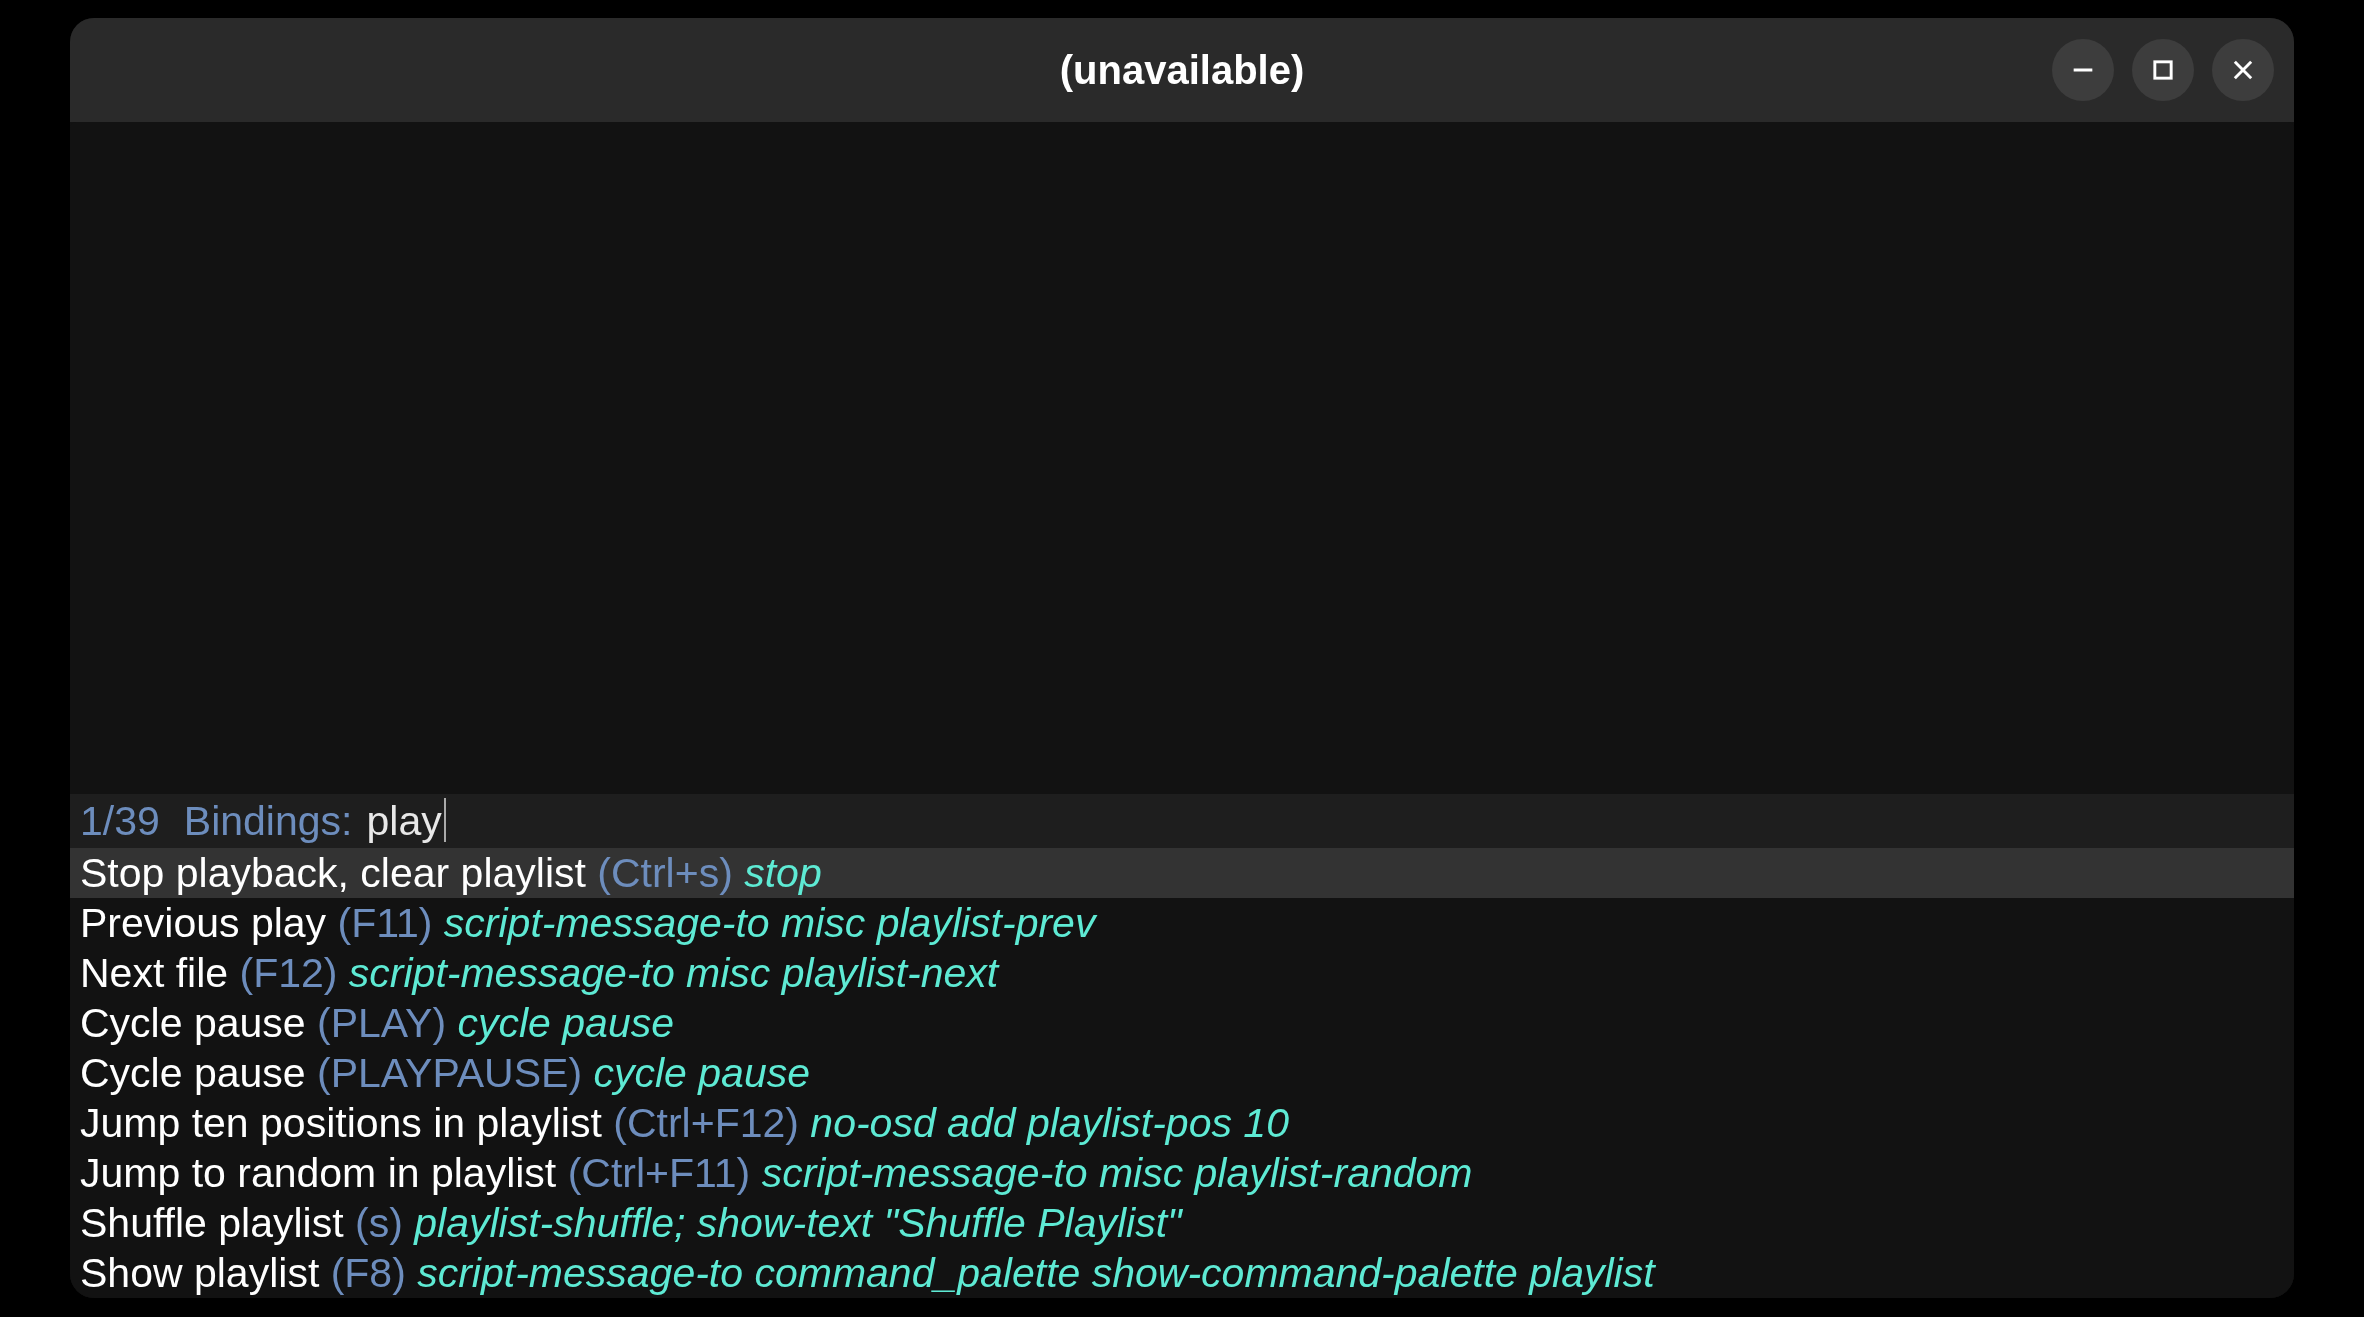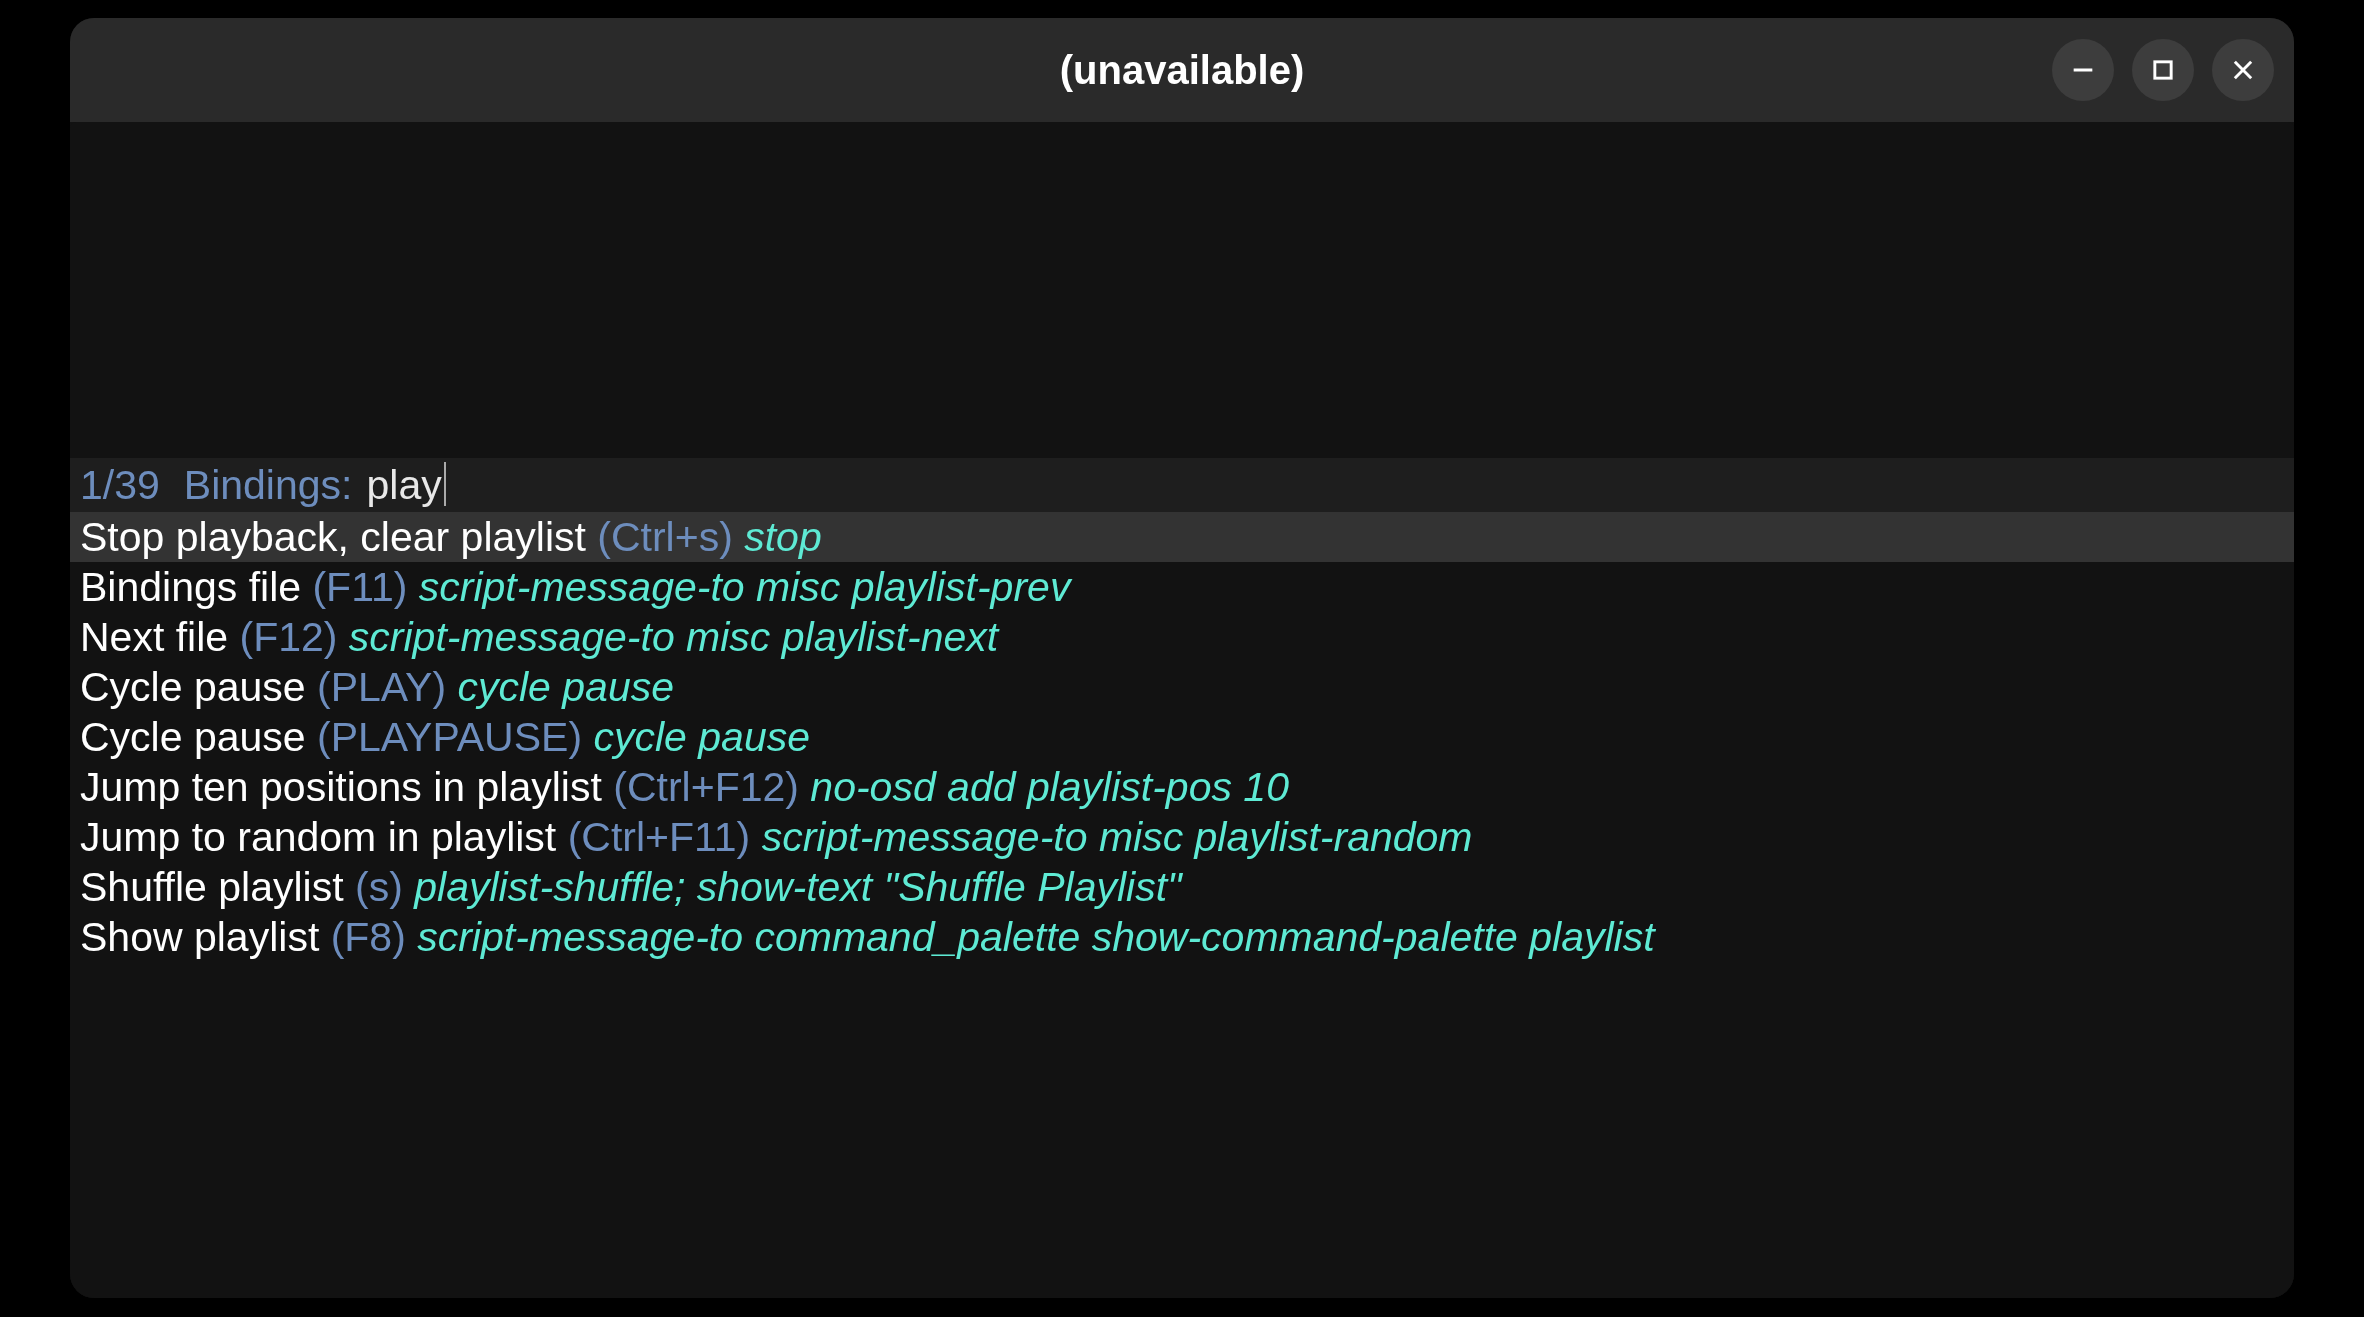--- a/index.html
+++ b/index.html
@@ -72,21 +72,21 @@
       stroke: #ffffff;
       stroke-width: 2.5;
       fill: none;
     }
     
     .content {
       flex: 1;
       background: #121212;
       display: flex;
       flex-direction: column;
-      justify-content: center;
+      justify-content: flex-end;
       position: relative;
       border-radius: 6px;
     }
     
     .palette {
       width: 100%;
     }
     
     .header-row {
       background: #1e1e1e;
@@ -177,21 +177,21 @@
       <div class="header-row">
         <span class="header-count">1/39</span>
         <span class="header-label">Bindings:</span>
         <span class="header-query">
           <span>play</span>
           <span class="cursor"></span>
         </span>
       </div>
       <div id="bindings-list">
           <div class="binding-row selected"><span class="binding-name">Stop playback, clear playlist</span><span class="binding-key"> (Ctrl+s) </span><span class="binding-cmd">stop</span></div>
-          <div class="binding-row"><span class="binding-name">Bindings file</span><span class="binding-key"> (F11) </span><span class="binding-cmd">script-message-to misc playlist-prev</span></div>
+          <div class="binding-row"><span class="binding-name">Previous play</span><span class="binding-key"> (F11) </span><span class="binding-cmd">script-message-to misc playlist-prev</span></div>
           <div class="binding-row"><span class="binding-name">Next file</span><span class="binding-key"> (F12) </span><span class="binding-cmd">script-message-to misc playlist-next</span></div>
           <div class="binding-row"><span class="binding-name">Cycle pause</span><span class="binding-key"> (PLAY) </span><span class="binding-cmd">cycle pause</span></div>
           <div class="binding-row"><span class="binding-name">Cycle pause</span><span class="binding-key"> (PLAYPAUSE) </span><span class="binding-cmd">cycle pause</span></div>
           <div class="binding-row"><span class="binding-name">Jump ten positions in playlist</span><span class="binding-key"> (Ctrl+F12) </span><span class="binding-cmd">no-osd add playlist-pos 10</span></div>
           <div class="binding-row"><span class="binding-name">Jump to random in playlist</span><span class="binding-key"> (Ctrl+F11) </span><span class="binding-cmd">script-message-to misc playlist-random</span></div>
           <div class="binding-row"><span class="binding-name">Shuffle playlist</span><span class="binding-key"> (s) </span><span class="binding-cmd">playlist-shuffle; show-text "Shuffle Playlist"</span></div>
           <div class="binding-row"><span class="binding-name">Show playlist</span><span class="binding-key"> (F8) </span><span class="binding-cmd">script-message-to command_palette show-command-palette playlist</span></div>
         </div>
     </div>
   </div>

